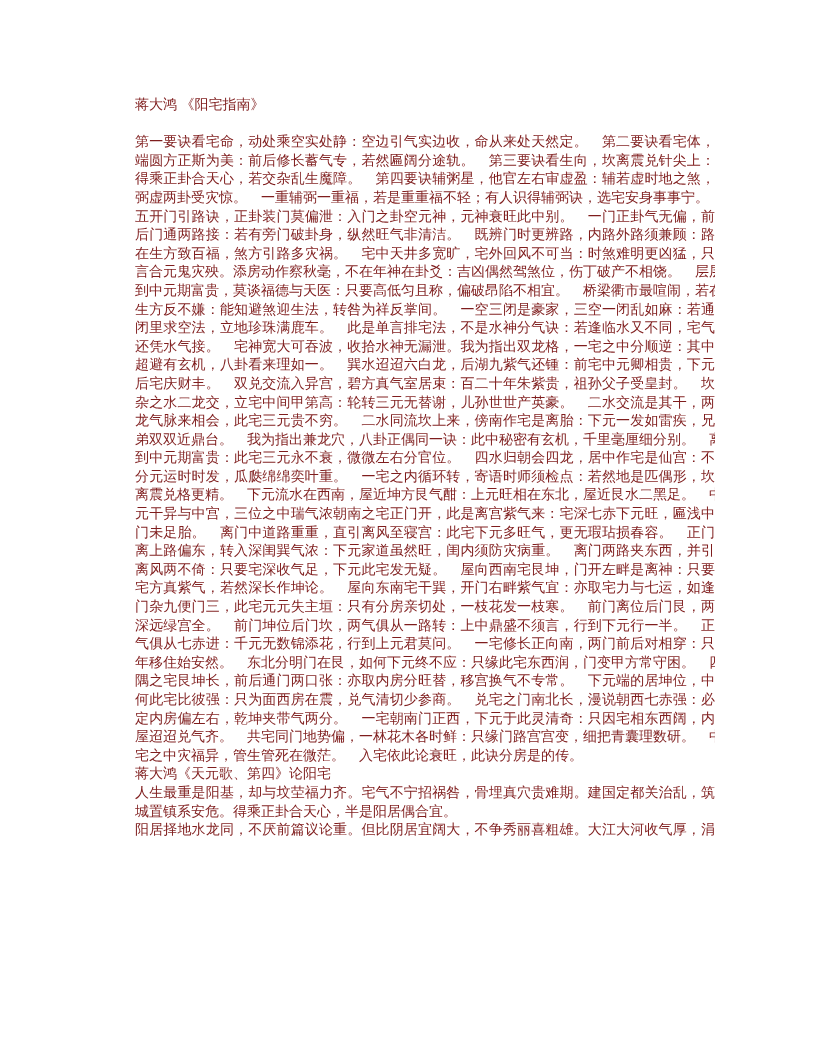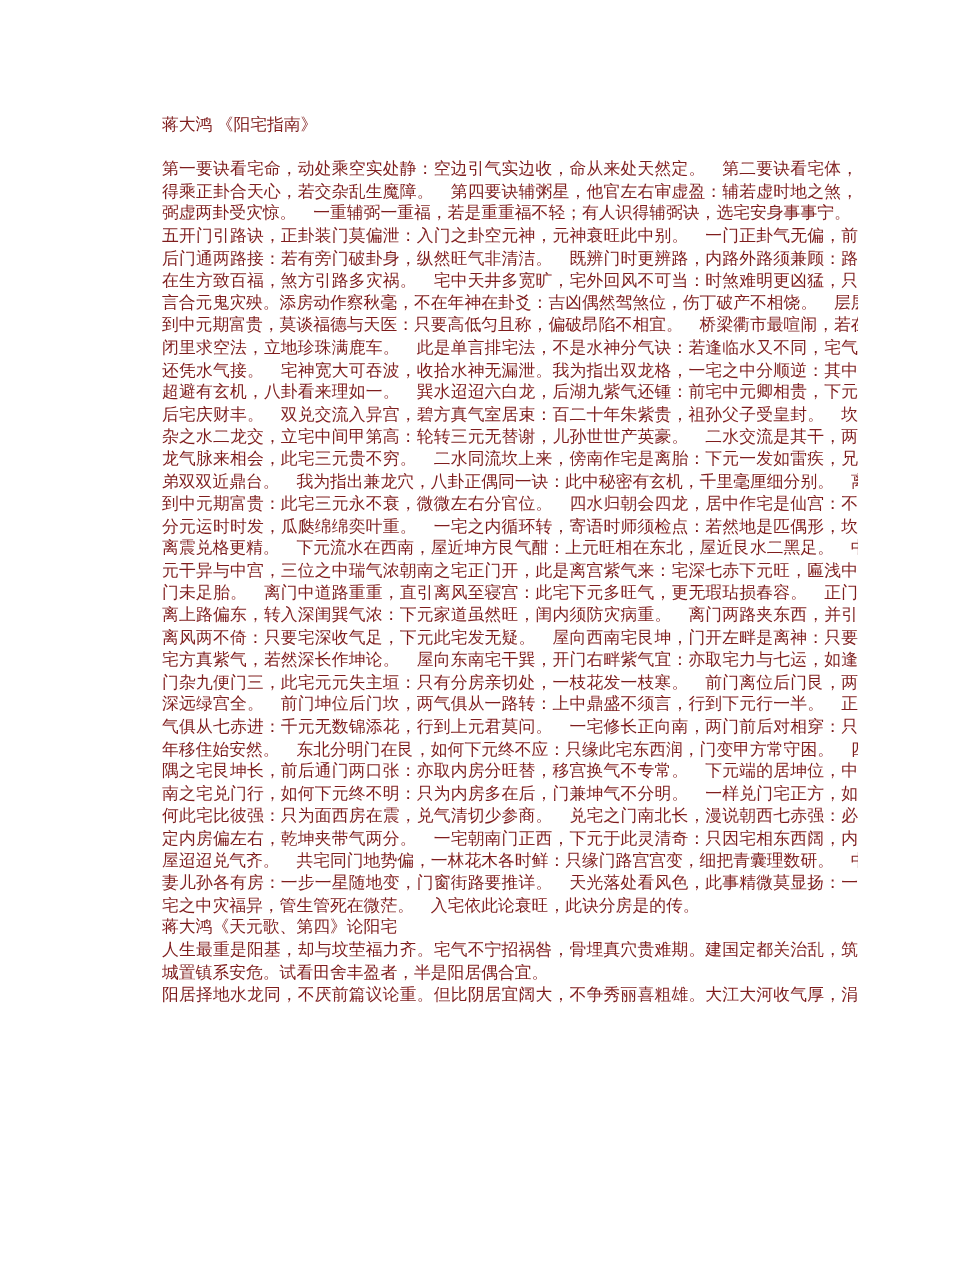--- a/index.html
+++ b/index.html
@@ -18,55 +18,55 @@
   .blank { height: 18.6px; }
 </style>
 </head>
 <body>
 
 <div class="page">
   <div class="line title">蒋大鸿 《阳宅指南》</div>
   <div class="blank"></div>
   <div id="sec1">
       <div class="line">第一要诀看宅命，动处乘空实处静：空边引气实边收，命从来处天然定。　第二要诀看宅体，</div>
+      <div class="line">端圆方正斯为美：前后修长蓄气专，若然匾阔分途轨。　第三要诀看生向，坎离震兑针尖上：</div>
       <div class="line">得乘正卦合天心，若交杂乱生魔障。　第四要诀辅粥星，他官左右审虚盈：辅若虚时地之煞，</div>
       <div class="line">弼虚两卦受灾惊。　一重辅弼一重福，若是重重福不轻；有人识得辅弼诀，选宅安身事事宁。　第</div>
       <div class="line">五开门引路诀，正卦装门莫偏泄：入门之卦空元神，元神衰旺此中别。　一门正卦气无偏，前</div>
       <div class="line">后门通两路接：若有旁门破卦身，纵然旺气非清洁。　既辨门时更辨路，内路外路须兼顾：路</div>
       <div class="line">在生方致百福，煞方引路多灾祸。　宅中天井多宽旷，宅外回风不可当：时煞难明更凶猛，只</div>
       <div class="line">言合元鬼灾殃。添房动作察秋毫，不在年神在卦爻：吉凶偶然驾煞位，伤丁破产不相饶。　层层</div>
       <div class="line">到中元期富贵，莫谈福德与天医：只要高低匀且称，偏破昂陷不相宜。　桥梁衢市最喧闹，若在</div>
+      <div class="line">生方反不嫌：能知避煞迎生法，转咎为祥反掌间。　一空三闭是豪家，三空一闭乱如麻：若通</div>
       <div class="line">闭里求空法，立地珍珠满鹿车。　此是单言排宅法，不是水神分气诀：若逢临水又不同，宅气</div>
       <div class="line">还凭水气接。　宅神宽大可吞波，收拾水神无漏泄。我为指出双龙格，一宅之中分顺逆：其中</div>
       <div class="line">超避有玄机，八卦看来理如一。　巽水迢迢六白龙，后湖九紫气还锺：前宅中元卿相贵，下元</div>
       <div class="line">后宅庆财丰。　双兑交流入异宫，碧方真气室居束：百二十年朱紫贵，祖孙父子受皇封。　坎</div>
       <div class="line">杂之水二龙交，立宅中间甲第高：轮转三元无替谢，儿孙世世产英豪。　二水交流是其干，两</div>
       <div class="line">龙气脉来相会，此宅三元贵不穷。　二水同流坎上来，傍南作宅是离胎：下元一发如雷疾，兄</div>
       <div class="line">弟双双近鼎台。　我为指出兼龙穴，八卦正偶同一诀：此中秘密有玄机，千里毫厘细分别。　离</div>
       <div class="line">到中元期富贵：此宅三元永不衰，微微左右分官位。　四水归朝会四龙，居中作宅是仙宫：不</div>
       <div class="line">分元运时时发，瓜瓞绵绵奕叶重。　一宅之内循环转，寄语时师须检点：若然地是匹偶形，坎</div>
       <div class="line">离震兑格更精。　下元流水在西南，屋近坤方艮气酣：上元旺相在东北，屋近艮水二黑足。　中</div>
       <div class="line">元干异与中宫，三位之中瑞气浓朝南之宅正门开，此是离宫紫气来：宅深七赤下元旺，匾浅中</div>
       <div class="line">门未足胎。　离门中道路重重，直引离风至寝宫：此宅下元多旺气，更无瑕玷损春容。　正门</div>
       <div class="line">离上路偏东，转入深闺巽气浓：下元家道虽然旺，闺内须防灾病重。　离门两路夹东西，并引</div>
       <div class="line">离风两不倚：只要宅深收气足，下元此宅发无疑。　屋向西南宅艮坤，门开左畔是离神：只要</div>
       <div class="line">宅方真紫气，若然深长作坤论。　屋向东南宅干巽，开门右畔紫气宜：亦取宅力与七运，如逢</div>
       <div class="line">门杂九便门三，此宅元元失主垣：只有分房亲切处，一枝花发一枝寒。　前门离位后门艮，两</div>
       <div class="line">深远绿宫全。　前门坤位后门坎，两气俱从一路转：上中鼎盛不须言，行到下元行一半。　正</div>
       <div class="line">气俱从七赤进：千元无数锦添花，行到上元君莫问。　一宅修长正向南，两门前后对相穿：只</div>
       <div class="line">年移住始安然。　东北分明门在艮，如何下元终不应：只缘此宅东西润，门变甲方常守困。　四</div>
       <div class="line">隅之宅艮坤长，前后通门两口张：亦取内房分旺替，移宫换气不专常。　下元端的居坤位，中</div>
-      <div class="line">南之宅兑门行，如何下元终不明：只为内房多在后，门兼坤气不分明。　一样兑门宅正方，如</div>
       <div class="line">何此宅比彼强：只为面西房在震，兑气清切少参商。　兑宅之门南北长，漫说朝西七赤强：必</div>
       <div class="line">定内房偏左右，乾坤夹带气两分。　一宅朝南门正西，下元于此灵清奇：只因宅相东西阔，内</div>
       <div class="line">屋迢迢兑气齐。　共宅同门地势偏，一林花木各时鲜：只缘门路宫宫变，细把青囊理数研。　中</div>
-      <div class="line">妻儿孙各有房：一步一星随地变，门窗街路要推详。　天光落处看风色，此事精微莫显扬：一</div>
       <div class="line last">宅之中灾福异，管生管死在微茫。　入宅依此论衰旺，此诀分房是的传。</div>
     </div>
   <div class="line title">蒋大鸿《天元歌、第四》论阳宅</div>
   <div id="sec2">
       <div class="line">人生最重是阳基，却与坟茔福力齐。宅气不宁招祸咎，骨埋真穴贵难期。建国定都关治乱，筑</div>
-      <div class="line last">城置镇系安危。试看田舍丰盈者，半是阳居偶合宜。</div>
+      <div class="line last">城置镇系安危。得乘正卦合天心，半是阳居偶合宜。</div>
     </div>
   <div id="sec3">
       <div class="line">阳居择地水龙同，不厌前篇议论重。但比阴居宜阔大，不争秀丽喜粗雄。大江大河收气厚，涓</div>
     </div>
 </div>
 
 </body></html>

